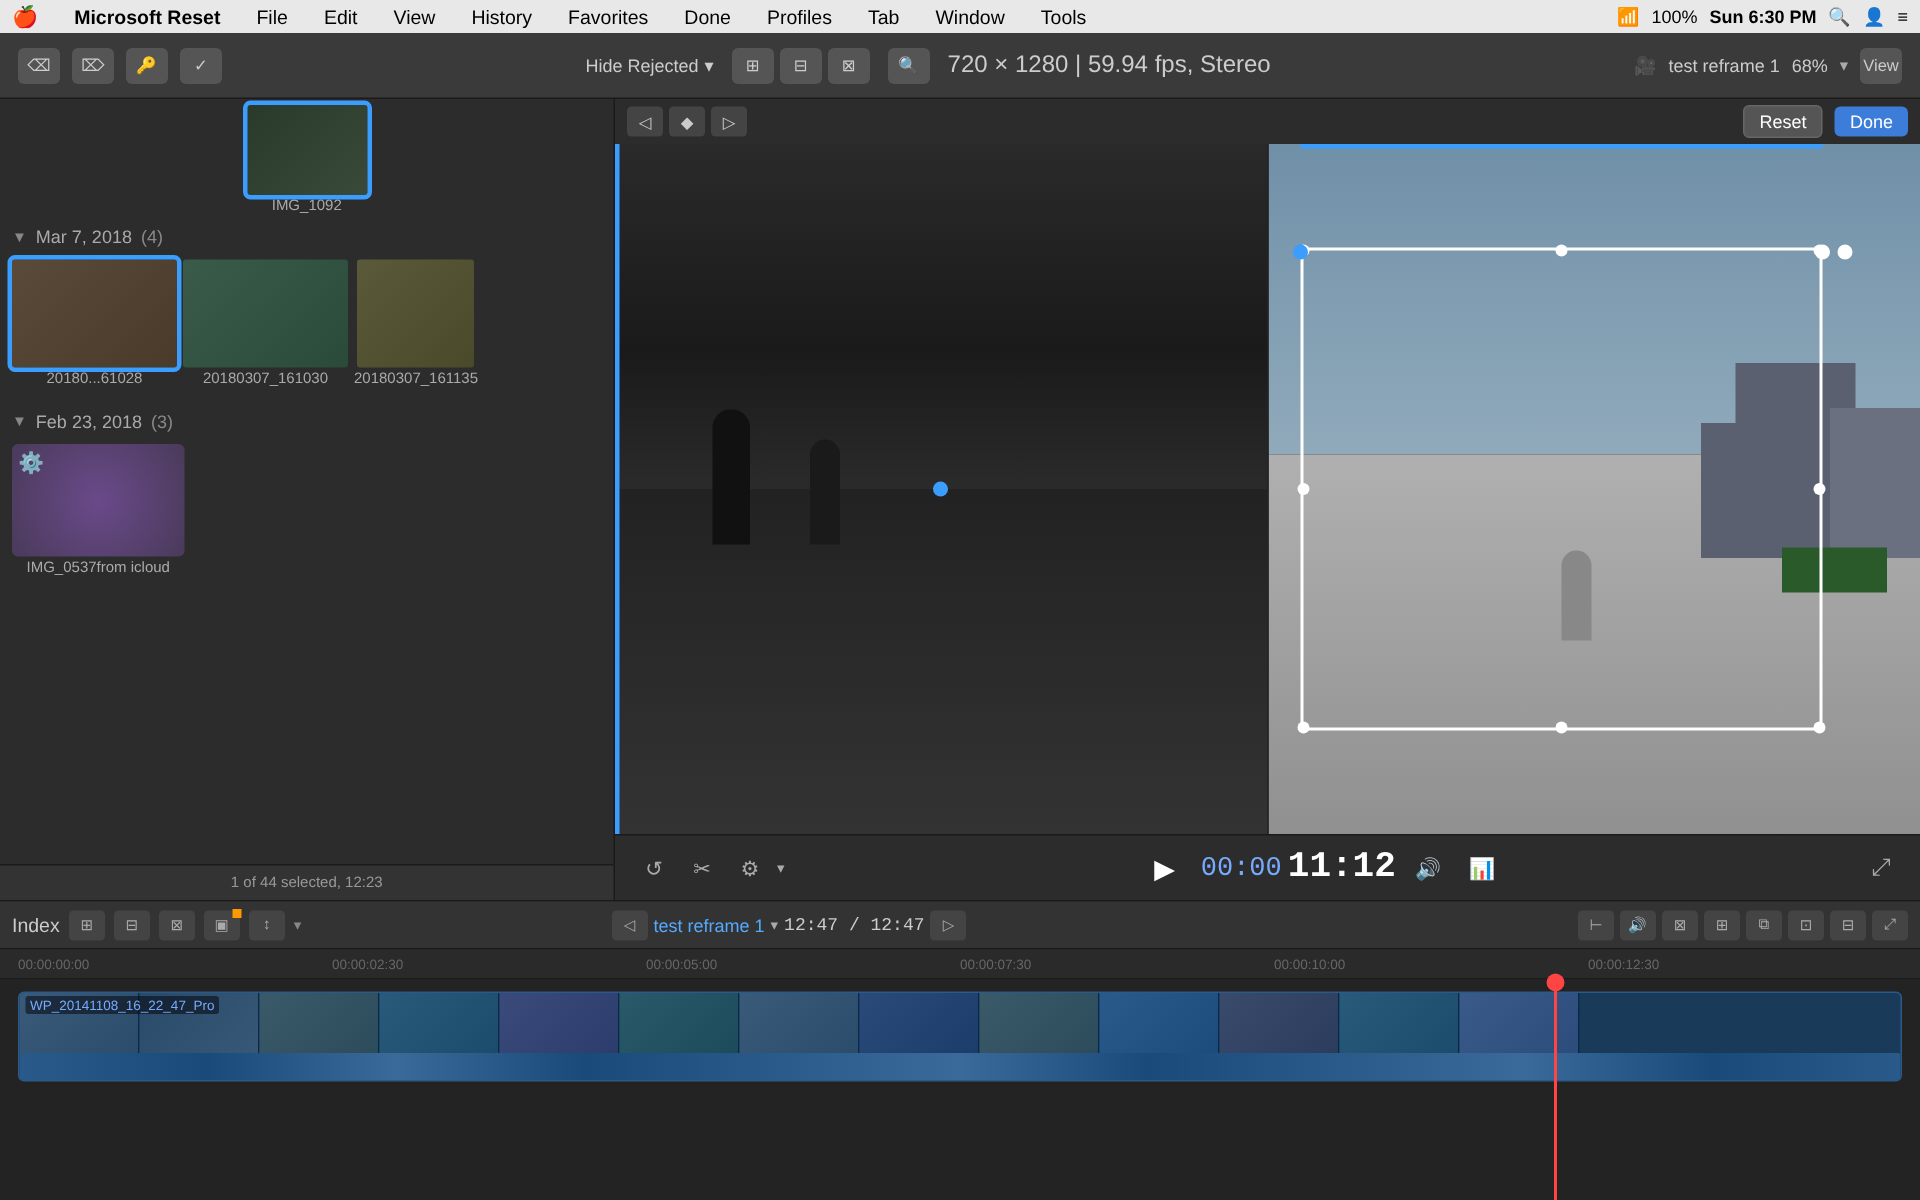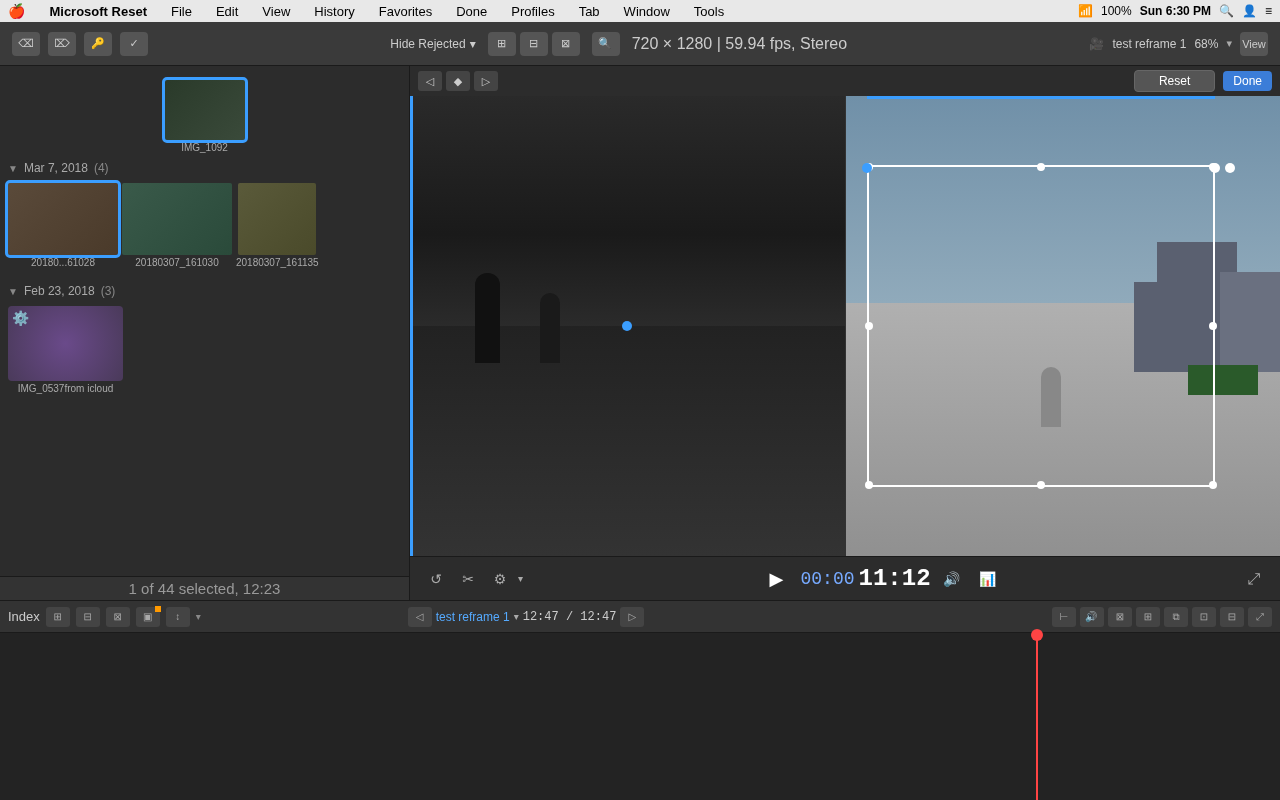--- a/index.html
+++ b/index.html
@@ -130,33 +130,33 @@
       font-size: 10px; color: #aaa;
       margin-top: 2px;
       max-width: 110px;
       overflow: hidden;
       text-overflow: ellipsis;
       white-space: nowrap;
     }
 
     
     .top-thumb {
-      width: 100%; padding: 14px 8px 0;
+      width: 100%; padding: 4px 8px 0;
     }
     .top-thumb .thumb-img {
       width: 80px; height: 60px;
       background: linear-gradient(135deg, #2a3a2a, #3a4a3a);
     }
 
     
     .library-status {
       height: 24px;
       background: #333;
       display: flex; align-items: center; justify-content: center;
-      font-size: 15px; color: #999;
+      font-size: 10px; color: #999;
       border-top: 1px solid #1a1a1a;
     }
 
     
     .preview-panel {
       flex: 1;
       background: #1a1a1a;
       display: flex;
       flex-direction: column;
     }
@@ -241,21 +241,21 @@
     .control-btn {
       width: 28px; height: 24px;
       display: flex; align-items: center; justify-content: center;
       font-size: 14px; color: #aaa; cursor: pointer;
     }
 
     .playback-left { display: flex; align-items: center; gap: 4px; }
     .playback-center { flex: 1; display: flex; align-items: center; justify-content: center; gap: 8px; }
     .playback-right { display: flex; align-items: center; gap: 4px; }
     .reset-btn {
-      padding: 3px 24px;
+      padding: 3px 10px;
       background: #555; border-radius: 4px;
       font-size: 12px; color: #fff; cursor: pointer;
       border: 1px solid #666;
     }
     .done-btn {
       padding: 3px 10px;
       background: #3b7dd8; border-radius: 4px;
       font-size: 12px; color: #fff; cursor: pointer;
     }
 
@@ -658,23 +658,56 @@
         <div class="tl-btn">🔊</div>
         <div class="tl-btn">⊠</div>
         <div class="tl-btn">⊞</div>
         <div class="tl-btn">⧉</div>
         <div class="tl-btn">⊡</div>
         <div class="tl-btn">⊟</div>
         <div class="tl-btn">⤢</div>
       </div>
     </div>
 
+    <div class="timeline-ruler">
+      <div class="ruler-marks">
+        <div class="ruler-mark">00:00:00:00</div>
+        <div class="ruler-mark">00:00:02:30</div>
+        <div class="ruler-mark">00:00:05:00</div>
+        <div class="ruler-mark">00:00:07:30</div>
+        <div class="ruler-mark">00:00:10:00</div>
+        <div class="ruler-mark">00:00:12:30</div>
+      </div>
+    </div>
 
     <div class="timeline-tracks">
 
+      <div class="video-track">
+        <div class="track-label">WP_20141108_16_22_47_Pro</div>
+        <div class="track-filmstrip">
+
+          <div class="track-frame" style="width:80px;background:linear-gradient(135deg,#3a5a7a,#2a4a6a);"></div>
+          <div class="track-frame" style="width:80px;background:linear-gradient(135deg,#2a4a6a,#3a5a7a);"></div>
+          <div class="track-frame" style="width:80px;background:linear-gradient(135deg,#3a5a6a,#2a4a5a);"></div>
+          <div class="track-frame" style="width:80px;background:linear-gradient(135deg,#2a5a7a,#1a4a6a);"></div>
+          <div class="track-frame" style="width:80px;background:linear-gradient(135deg,#3a4a7a,#2a3a6a);"></div>
+          <div class="track-frame" style="width:80px;background:linear-gradient(135deg,#2a5a6a,#1a4a5a);"></div>
+          <div class="track-frame" style="width:80px;background:linear-gradient(135deg,#3a5a7a,#2a4a6a);"></div>
+          <div class="track-frame" style="width:80px;background:linear-gradient(135deg,#2a4a7a,#1a3a6a);"></div>
+          <div class="track-frame" style="width:80px;background:linear-gradient(135deg,#3a5a6a,#2a4a5a);"></div>
+          <div class="track-frame" style="width:80px;background:linear-gradient(135deg,#2a5a8a,#1a4a7a);"></div>
+          <div class="track-frame" style="width:80px;background:linear-gradient(135deg,#3a4a6a,#2a3a5a);"></div>
+          <div class="track-frame" style="width:80px;background:linear-gradient(135deg,#2a5a7a,#1a4a6a);"></div>
+          <div class="track-frame" style="width:80px;background:linear-gradient(135deg,#3a5a8a,#2a4a7a);"></div>
+        </div>
+
+        <div class="audio-track" style="position:absolute;bottom:0;left:0;right:0;height:18px;">
+          <div class="audio-waveform"></div>
+        </div>
+      </div>
 
       <div class="timeline-playhead">
         <div class="playhead-handle"></div>
       </div>
 
     </div>
   </div>
 
 </div>
 

